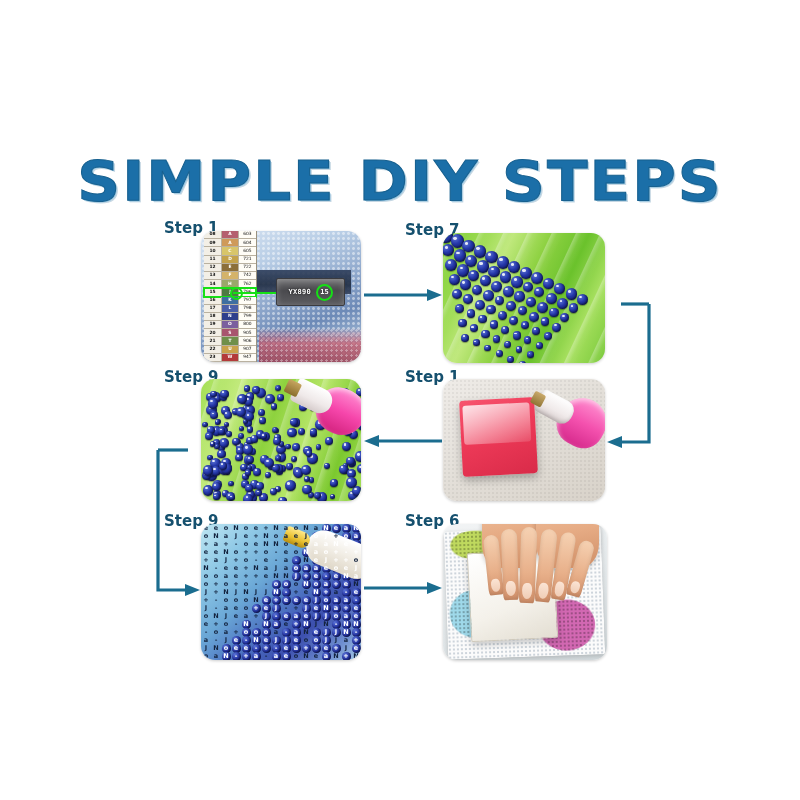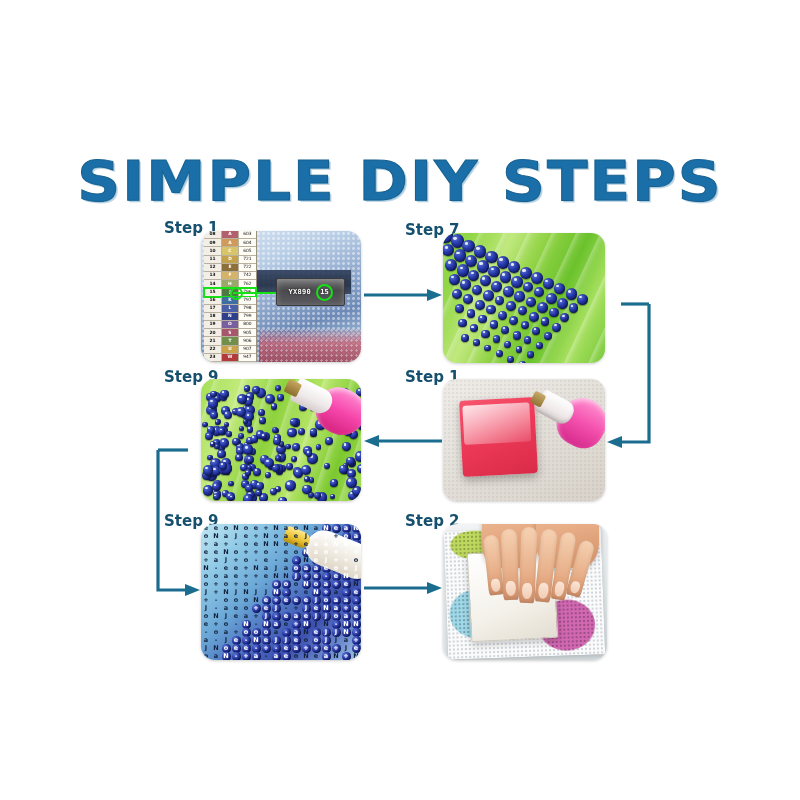--- a/index.html
+++ b/index.html
@@ -1509,21 +1509,21 @@
         <div class="sym">
           <span>N</span>
         </div>
       </div>
     <div class="p5-pen">
       <div class="p5-pen-body"></div>
       <div class="p5-pen-nib"></div>
     </div>
   </div>
 
-  <div class="step-label" style="left:405px;top:512px;">Step 2</div>
+  <div class="step-label" style="left:405px;top:512px;">Step 6</div>
   <div class="panel p6-bg" style="left:443px;top:524px;width:164px;height:136px;">
     <div class="p6-canvas">
       <div class="p6-blot" style="left:2%;top:46%;width:34%;height:38%;background-color:#9fd9ea;"></div>
       <div class="p6-blot" style="left:58%;top:56%;width:36%;height:40%;background-color:#d268b2;"></div>
       <div class="p6-blot" style="left:4%;top:0%;width:30%;height:22%;background-color:#bfd95e;"></div>
       <div class="p6-blot" style="left:62%;top:2%;width:30%;height:20%;background-color:#8fb7e0;"></div>
     </div>
     <div class="p6-book"></div>
     <div class="p6-hand" style="left:24%;top:-26%;width:34%;height:58%;"></div>
     <div class="p6-hand" style="left:57%;top:-28%;width:38%;height:60%;"></div>

